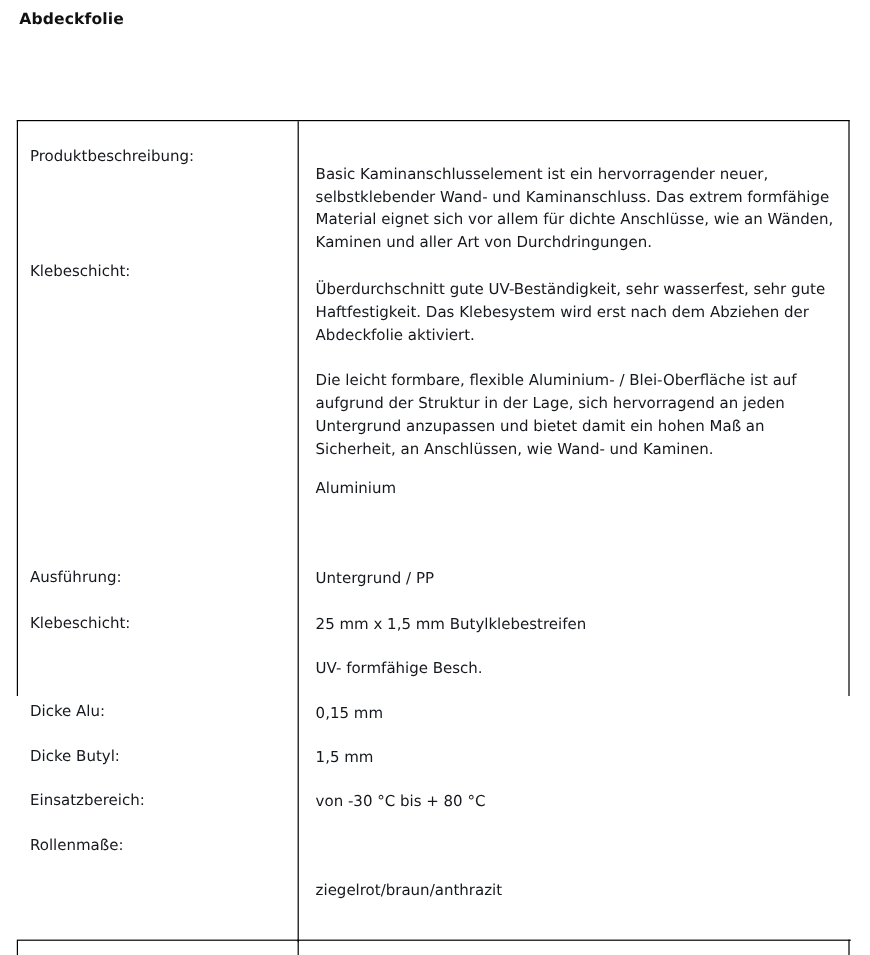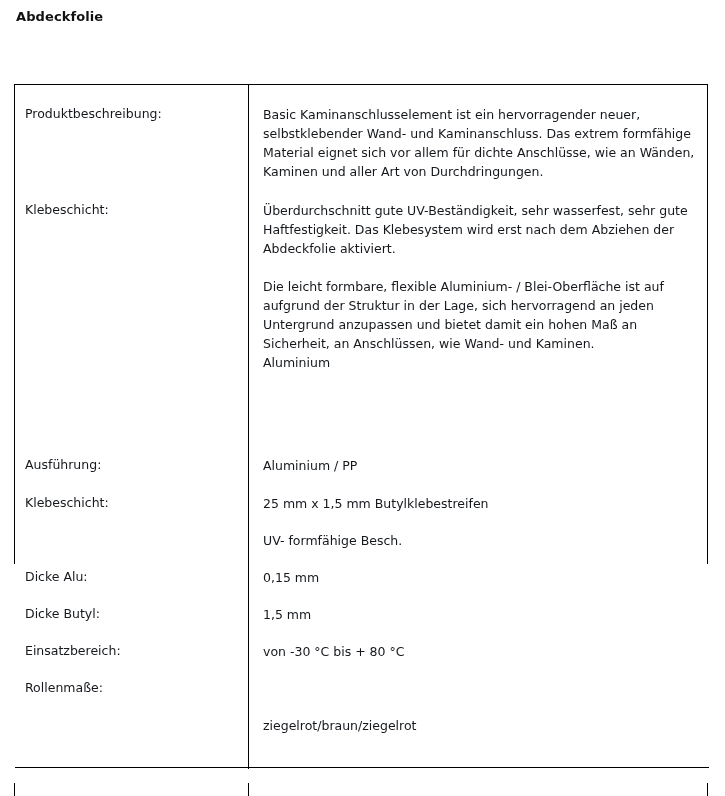--- a/index.html
+++ b/index.html
@@ -30,21 +30,21 @@
     line-height: 19px;
     letter-spacing: 0.1px;
     color: #111111;
     white-space: nowrap;
   }
 
   
   .spec-table {
     position: absolute;
     left: 14px;
-    top: 84px;
+    top: 100px;
     width: 694px;
     height: 480px;
     border-left: 1px solid #000;
     border-top: 1px solid #000;
     border-right: 1px solid #000;
     box-sizing: border-box;
     padding-left: 40px;
   }
   
   .col-divider {
@@ -114,21 +114,21 @@
     left: 14px;
     width: 442px;
     font-size: 12.5px;
     line-height: 19px;
     color: #15181d;
   }
   .cell-value.serifish {
     font-family: "DejaVu Sans", "Liberation Sans", sans-serif;
   }
   .cell-value p {
-    margin: 0 0 19px 0;
+    margin: 14px 0 19px 0;
   }
   .cell-value p:last-child {
     margin-bottom: 0;
   }
   .nowrap { white-space: nowrap; }
 </style>
 </head>
 <body>
 
 <div class="doc-header">
@@ -157,26 +157,26 @@
     <div class="cell-value" style="top:20px">
       <p>Basic Kaminanschlusselement ist ein hervorragender neuer, selbstklebender Wand- und Kaminanschluss. Das extrem formfähige Material eignet sich vor allem für dichte Anschlüsse, wie an Wänden, Kaminen und aller Art von Durchdringungen.</p>
     </div>
 
     <div class="cell-value" style="top:116px">
       <p>Überdurchschnitt gute UV-Beständigkeit, sehr wasserfest, sehr gute Haftfestigkeit. Das Klebesystem wird erst nach dem Abziehen der Abdeckfolie aktiviert.</p>
       <p style="margin-bottom:0">Die leicht formbare, flexible Aluminium- / Blei-Oberfläche ist auf aufgrund der Struktur in der Lage, sich hervorragend an jeden Untergrund anzupassen und bietet damit ein hohen Maß an Sicherheit, an Anschlüssen, wie Wand- und Kaminen.</p>
       <p>Aluminium</p>
     </div>
 
-    <div class="cell-value serifish nowrap" style="top:371px">Aluminium / PP</div>
+    <div class="cell-value serifish nowrap" style="top:371px">Untergrund / PP</div>
     <div class="cell-value serifish nowrap" style="top:409px">25 mm x 1,5 mm Butylklebestreifen</div>
     <div class="cell-value serifish nowrap" style="top:446px">UV- formfähige Besch.</div>
     <div class="cell-value serifish nowrap" style="top:483px">0,15 mm</div>
     <div class="cell-value serifish nowrap" style="top:520px">1,5 mm</div>
     <div class="cell-value serifish nowrap" style="top:557px">von -30 °C bis + 80 °C</div>
-    <div class="cell-value serifish nowrap" style="top:631px">ziegelrot/braun/ziegelrot</div>
+    <div class="cell-value serifish nowrap" style="top:631px">ziegelrot/braun/anthrazit</div>
 
   </div>
 </div>
 
 <div class="table-continuation">
   <div class="col-divider-2"></div>
 </div>
 
 </body></html>

